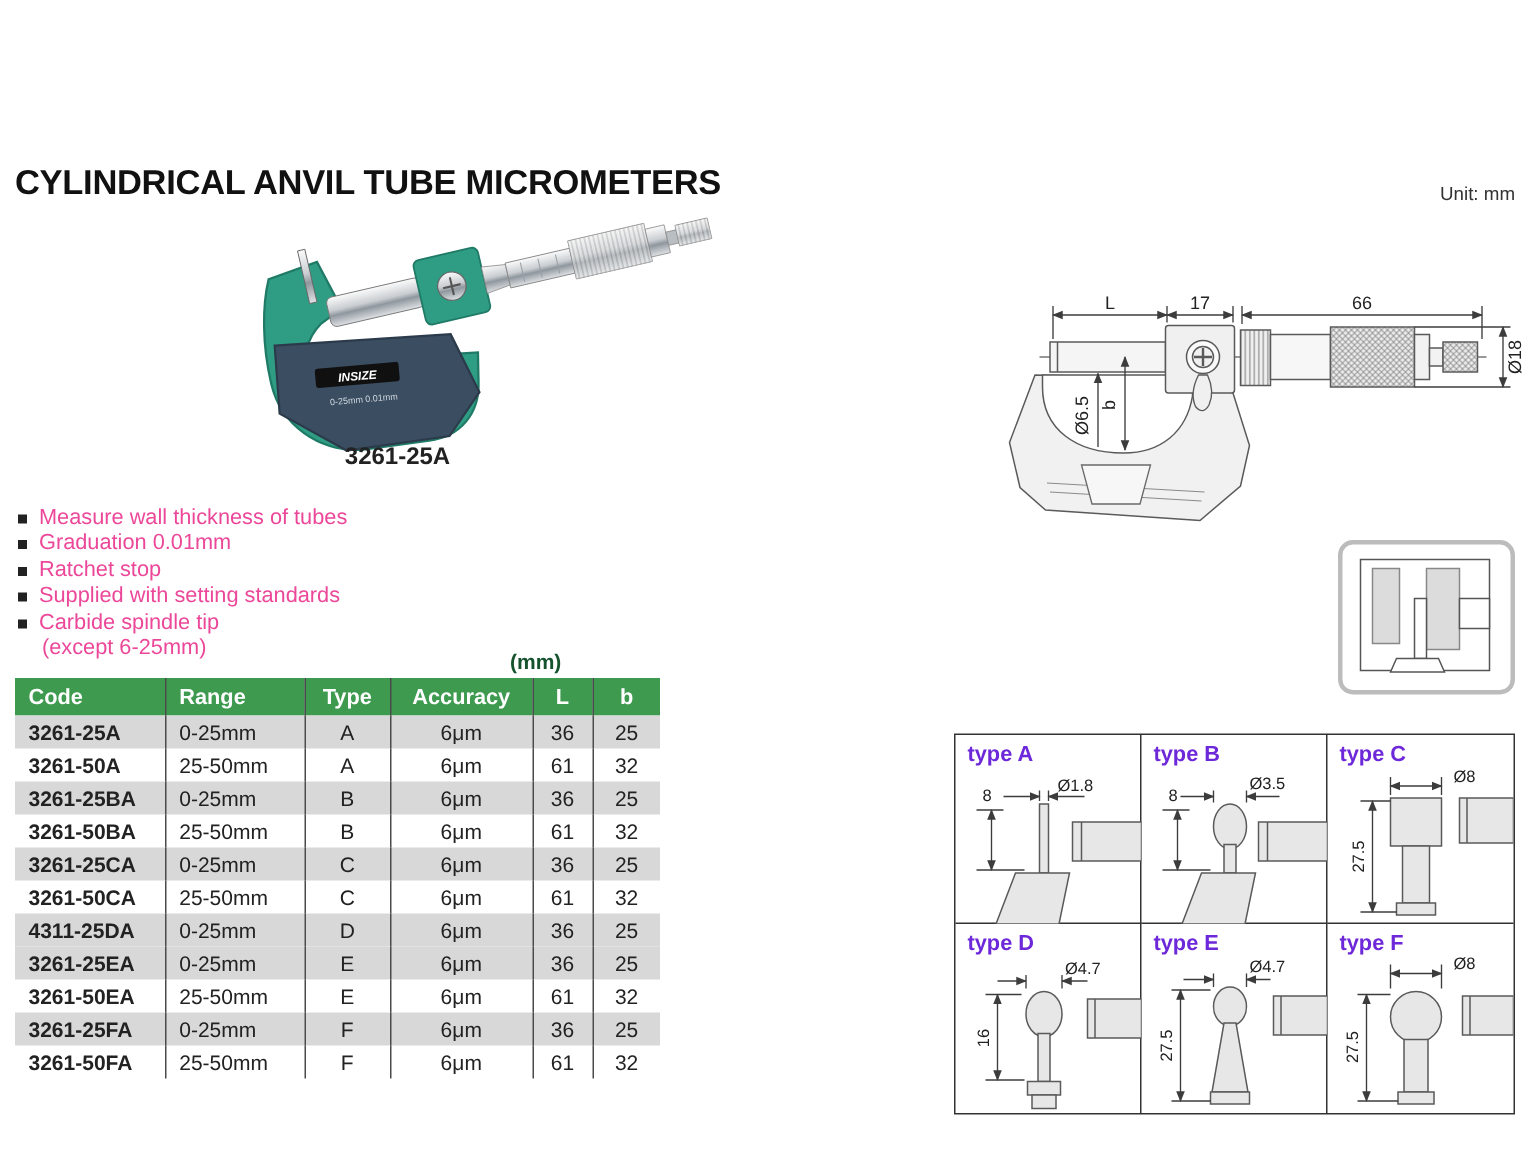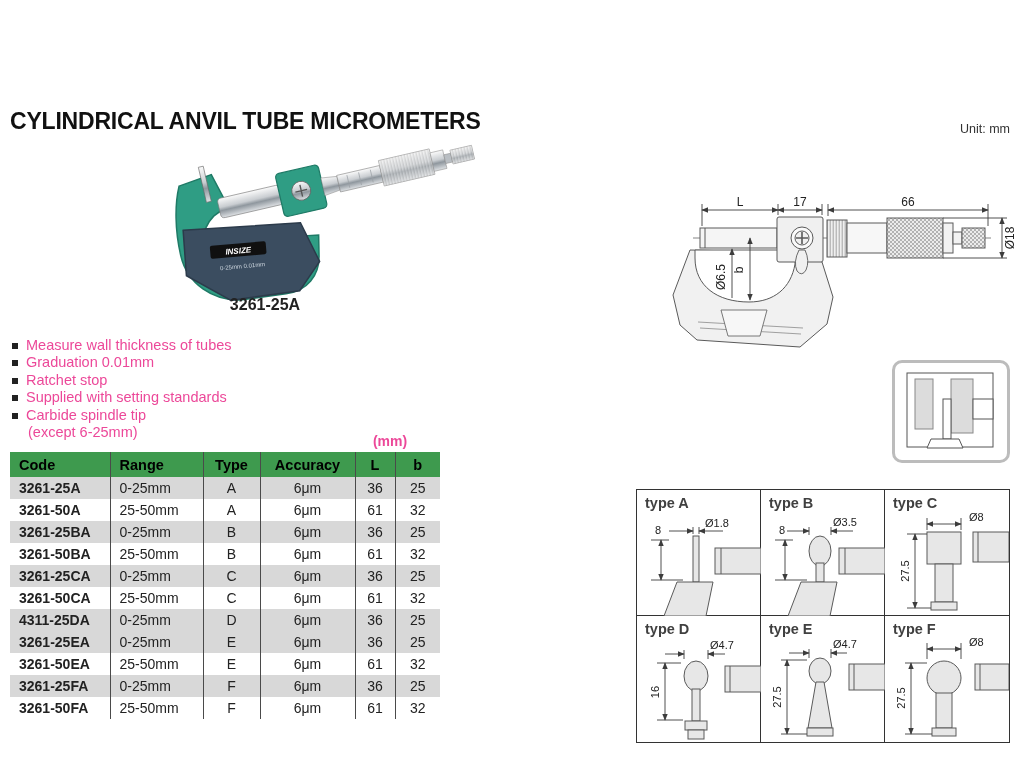--- a/index.html
+++ b/index.html
@@ -27,29 +27,29 @@
   .features{left:10px;top:337px;width:340px;font-size:14.5px;color:#ec4899;}
   .features ul{list-style:none;margin:0;padding:0;}
   .features li{display:flex;line-height:17.4px;}
   .features li .sq{
     width:6px;height:6px;background:#222;flex:0 0 6px;
     margin:6px 8px 0 2px;
   }
   .features .cont{padding-left:18px;line-height:17.4px;}
 
   
-  .mm-label{left:340px;top:433px;width:100px;text-align:center;
-    font-size:14px;font-weight:bold;color:#ec4899;}
+  .mm-label{left:340px;top:433px;width:100px;text-align:left;
+    font-size:14px;font-weight:bold;color:#14532d;}
   table.spec{
     position:absolute;left:10px;top:452px;width:430px;
     border-collapse:collapse;table-layout:fixed;
     font-size:14px;color:#222;
   }
   table.spec th{
-    background:#3e9a4e;color:#000000;font-size:14.5px;font-weight:bold;
+    background:#3e9a4e;color:#ffffff;font-size:14.5px;font-weight:bold;
     height:25px;padding:0;
   }
   table.spec td{height:22px;padding:0;text-align:center;}
   table.spec th.al,table.spec td.al{text-align:left;padding-left:9px;}
   table.spec td.code{font-weight:bold;}
   table.spec th+th,table.spec td+td{border-left:1px solid #4a4a4a;}
   table.spec tr.odd td{background:#d8d8d8;}
 
   
   .techdraw{left:655px;top:150px;width:365px;height:212px;}
@@ -62,21 +62,21 @@
 
   
   .typegrid{
     left:636px;top:489px;
     display:grid;grid-template-columns:repeat(3,124px);grid-auto-rows:126px;
     border:1.5px solid #333;background:#fff;
   }
   .tcell{position:relative;border-right:1px solid #333;border-bottom:1px solid #333;}
   .tcell:nth-child(3n){border-right:none;}
   .tcell:nth-child(n+4){border-bottom:none;}
-  .tlabel{position:absolute;top:5px;left:8px;font-size:14.5px;font-weight:bold;color:#404040;}
+  .tlabel{position:absolute;top:5px;left:8px;font-size:14.5px;font-weight:bold;color:#6d28d9;}
   .tcell svg{position:absolute;left:0;top:0;}
 
   
   .shape{fill:#e7e7e7;stroke:#5a5a5a;stroke-width:1;}
   .ln{stroke:#5a5a5a;stroke-width:1;}
   .dim{stroke:#3c3c3c;stroke-width:0.9;fill:none;}
   .dtx{font-family:"Liberation Sans",sans-serif;font-size:11px;fill:#222;}
   .dtx12{font-family:"Liberation Sans",sans-serif;font-size:12px;fill:#222;}
   .cl{stroke:#777;stroke-width:0.9;stroke-dasharray:10 3 2 3;}
 </style>

